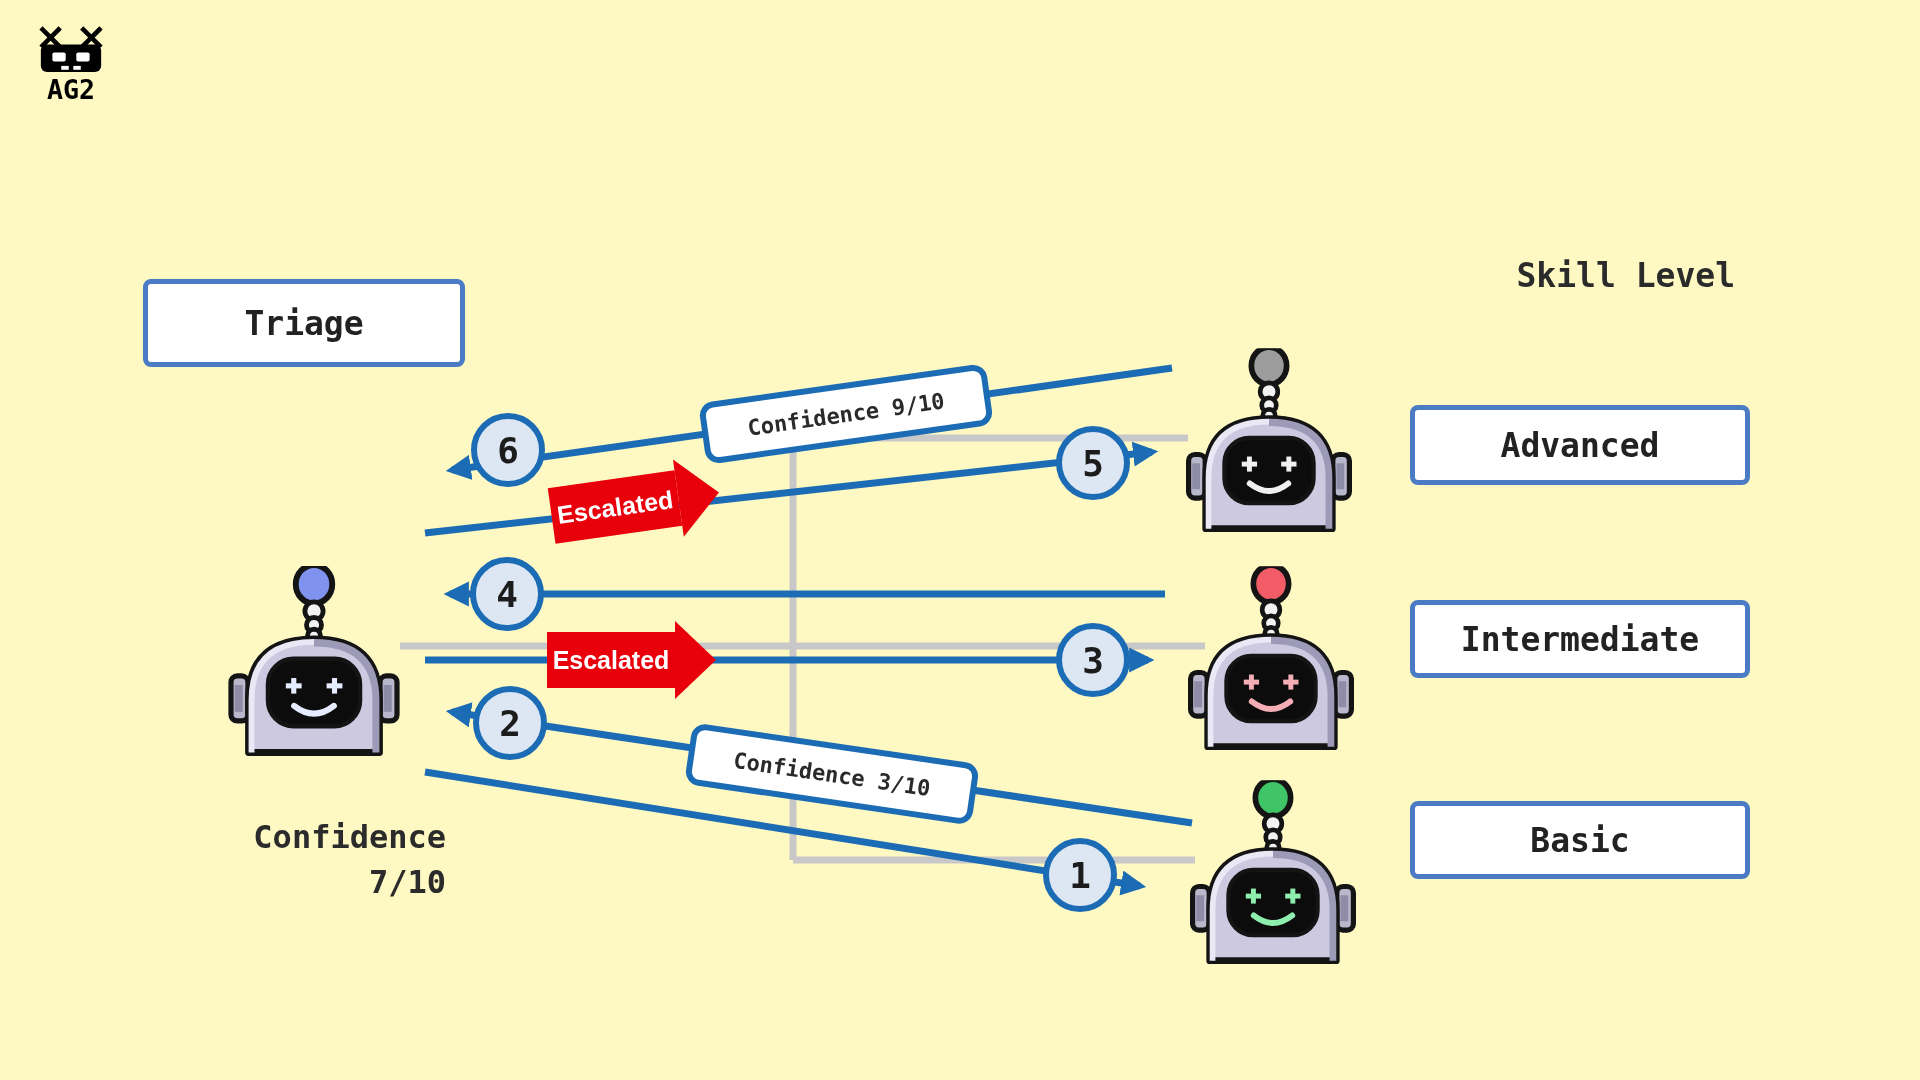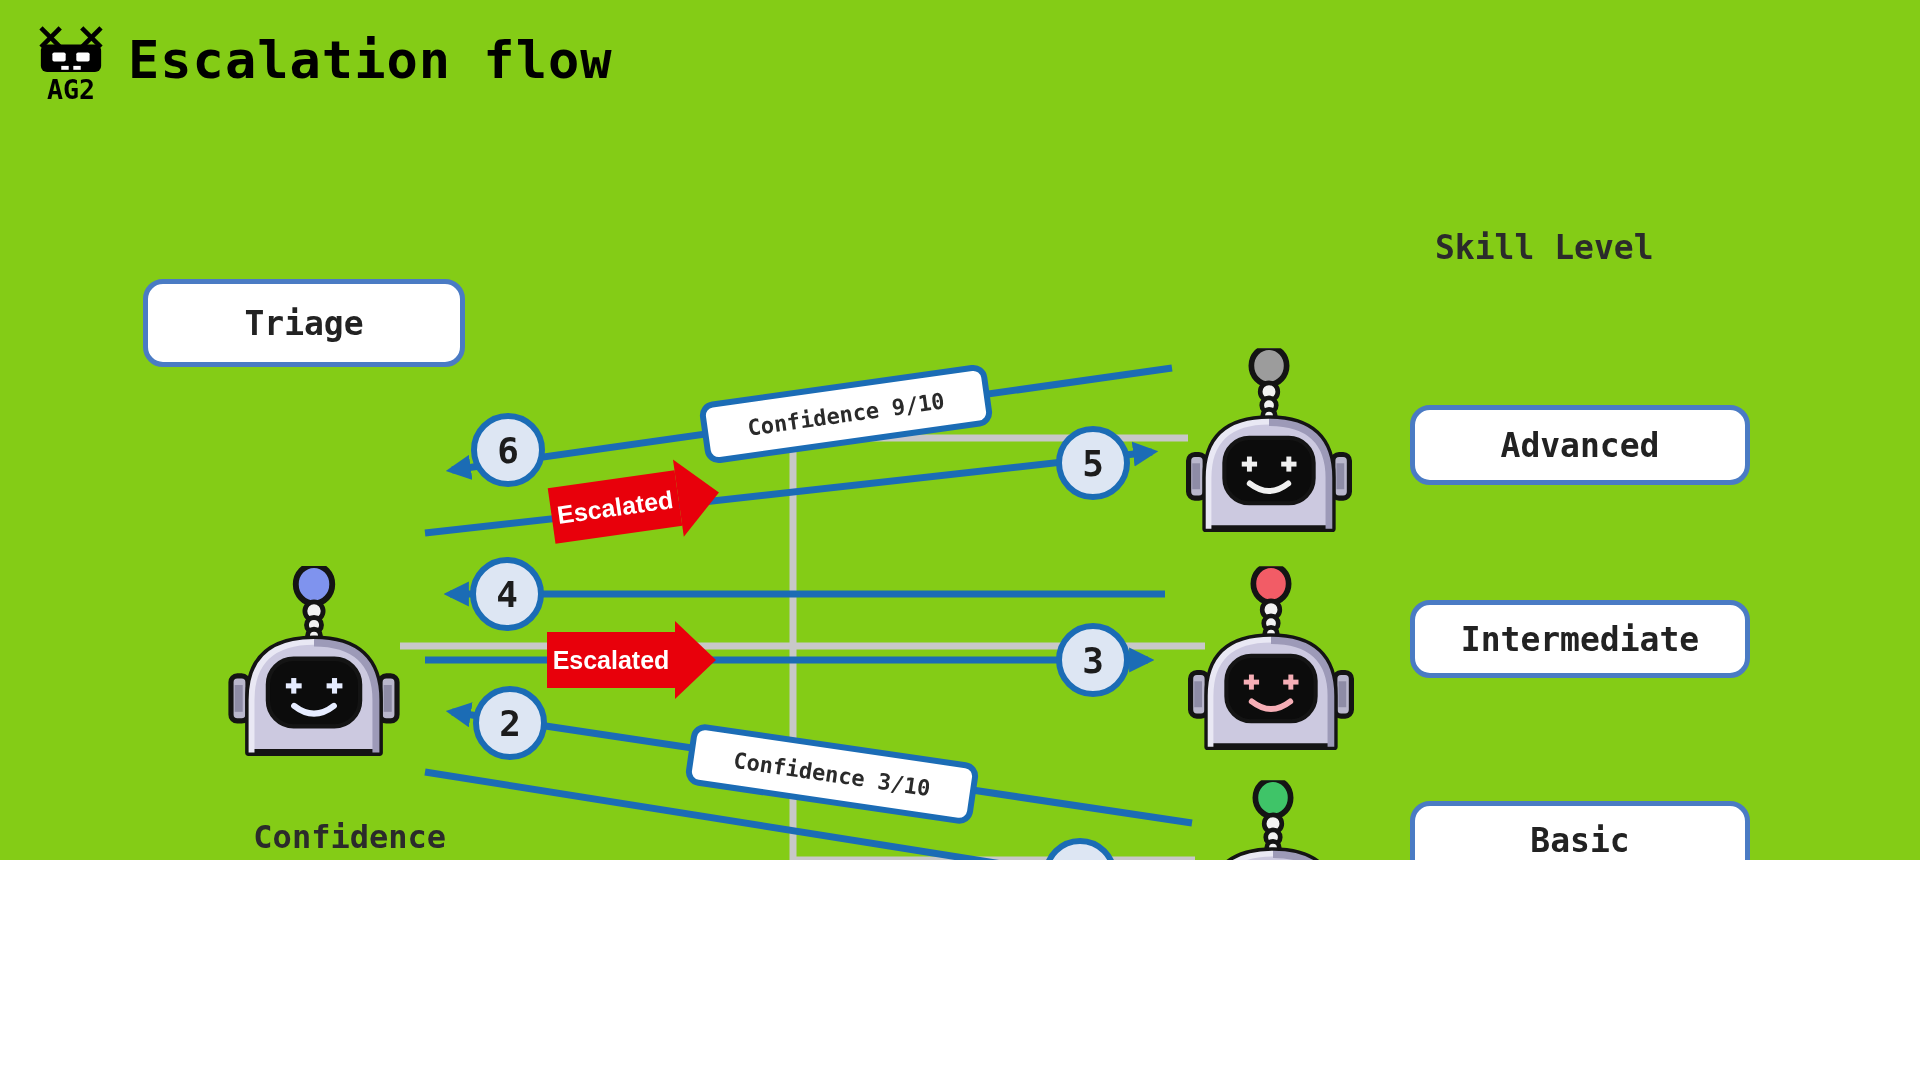--- a/index.html
+++ b/index.html
@@ -1,33 +1,33 @@
 <!DOCTYPE html>
 <html><head>
 <meta charset="utf-8">
 <style>
   html,body{margin:0;padding:0;background:#fff;}
-  .canvas{position:relative;width:1920px;height:860px;background:#84cc16;overflow:hidden;
+  .canvas{position:relative;width:1920px;height:1080px;background:#fef9c3;overflow:hidden;
           font-family:"DejaVu Sans Mono",monospace;}
   svg.overlay{position:absolute;left:0;top:0;width:1920px;height:1080px;}
 
   
   .title{position:absolute;left:128px;top:30px;font:700 52px "DejaVu Sans Mono",monospace;color:#000;letter-spacing:1px;white-space:nowrap;}
   .logo{position:absolute;left:34px;top:26px;width:74px;height:78px;}
 
   
-  .panel{position:absolute;background:#fff;border:5px solid #4a7bc4;border-radius:20px;
+  .panel{position:absolute;background:#fff;border:5px solid #4a7bc4;border-radius:8px;
          display:flex;align-items:center;justify-content:center;box-sizing:border-box;
          font:700 33px "DejaVu Sans Mono",monospace;color:#222;}
   .panel.triage{left:143px;top:279px;width:322px;height:88px;}
   .panel.lv0{left:1410px;top:405px;width:340px;height:80px;}
   .panel.lv1{left:1410px;top:600px;width:340px;height:78px;}
   .panel.lv2{left:1410px;top:790px;width:340px;height:78px;margin-top:11px;}
 
-  .skill-heading{position:absolute;left:1435px;top:228px;width:300px;text-align:left;
+  .skill-heading{position:absolute;left:1435px;top:256px;width:300px;text-align:right;
          font:700 33px "DejaVu Sans Mono",monospace;color:#2b2b2b;}
 
   .threshold{position:absolute;left:186px;top:815px;width:260px;text-align:right;
          font:700 32px "DejaVu Sans Mono",monospace;color:#2b2b2b;line-height:45px;}
 
   
   .step{position:absolute;width:74px;height:74px;border-radius:50%;background:#dde6f3;
         border:6px solid #1b6cb5;box-sizing:border-box;display:flex;align-items:center;justify-content:center;
         font:700 36px "DejaVu Sans Mono",monospace;color:#1c1c1c;}
   .c6{left:471px;top:413px;} .c5{left:1056px;top:426px;}
@@ -117,21 +117,20 @@
       <path d="M27,2 L36,11"></path>
         <path d="M36,2 L27,11"></path>
     </g>
     <rect x="3" y="10.5" width="34" height="15.5" rx="3.5" fill="#000"></rect>
     <rect x="9.5" y="15" width="7.5" height="5" rx="1" fill="#fff"></rect>
     <rect x="23" y="15" width="7.5" height="5" rx="1" fill="#fff"></rect>
     <rect x="14.5" y="22.5" width="4.2" height="2.2" fill="#fff"></rect>
     <rect x="21.3" y="22.5" width="4.2" height="2.2" fill="#fff"></rect>
     <text x="20" y="41" text-anchor="middle" font-family="DejaVu Sans Mono, monospace" font-size="15" font-weight="700" fill="#000">AG2</text>
   </svg>
-  <div class="title">Escalation flow</div>
 
   <div class="panel triage">
     <span>Triage</span>
   </div>
   <svg class="bot bot-triage" viewBox="0 0 32 36">
       <use href="#bot"></use>
     </svg>
   <div class="threshold">
     <div>Confidence</div>
     <div>7/10</div>

